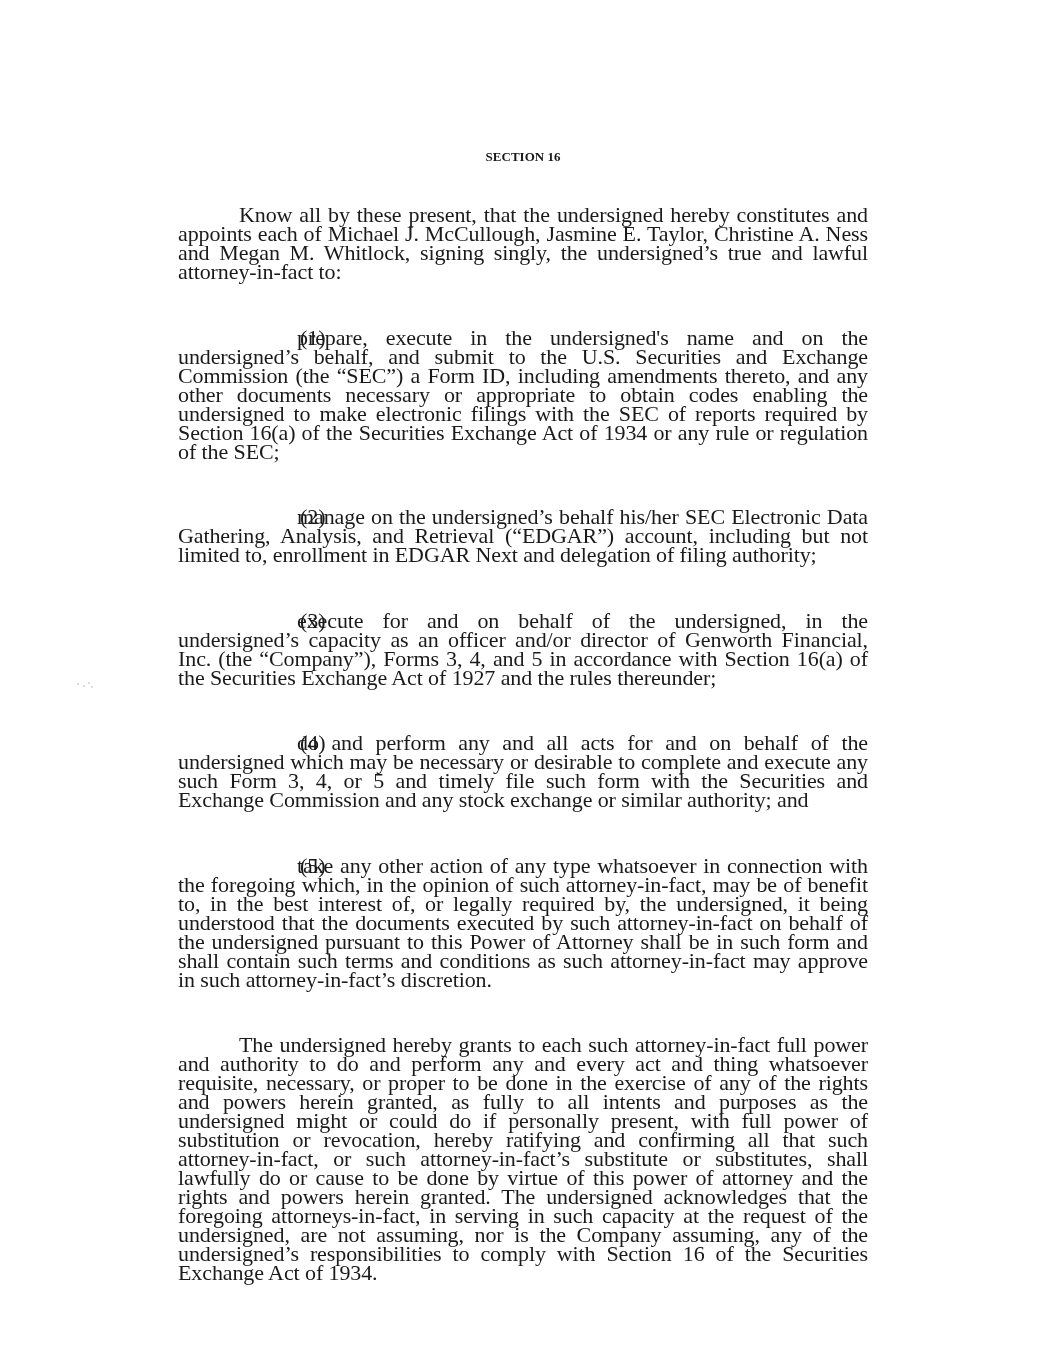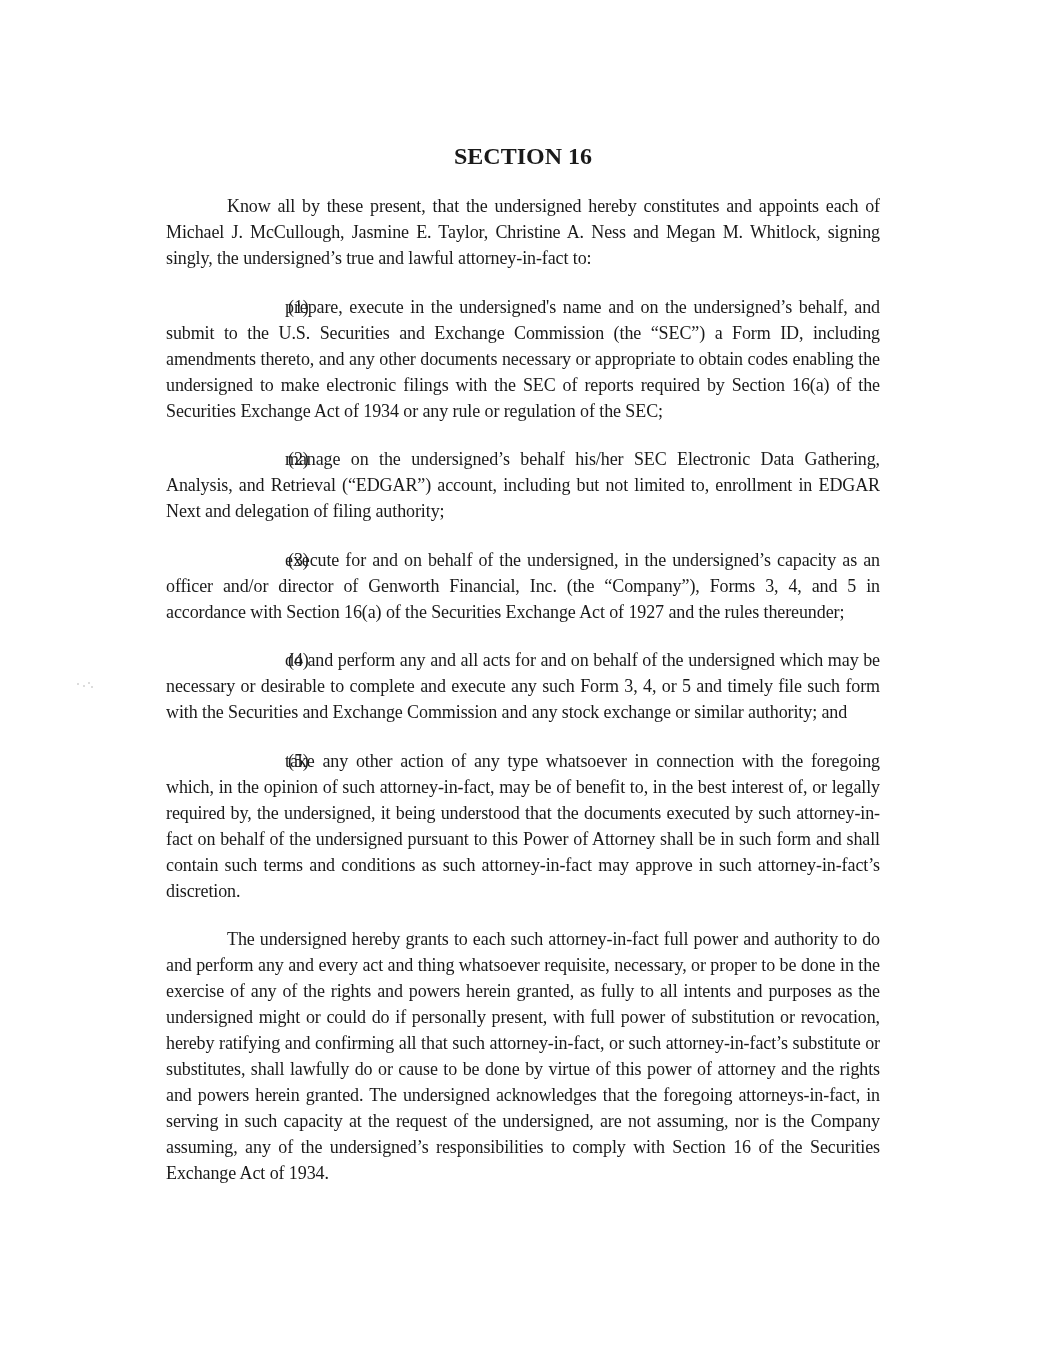--- a/index.html
+++ b/index.html
@@ -17,29 +17,29 @@
   }
   .page {
     position: absolute;
     left: 166px;
     top: 145px;
     width: 714px;
   }
   .heading {
     text-align: center;
     font-weight: bold;
-    font-size: 24px;
+    font-size: 13px;
     line-height: 23px;
     margin: 0;
   }
   .para {
-    font-size: 18px;
-    line-height: 26px;
+    font-size: 22px;
+    line-height: 19px;
     text-align: justify;
-    margin: 0;
+    margin: 12px;
     text-indent: 61px;
     letter-spacing: -0.1px;
   }
   .para .num {
     display: inline-block;
     width: 58px;
   }
   .gap-title { height: 25px; }
   .gap { height: 22.5px; }
   .scan-mark {

